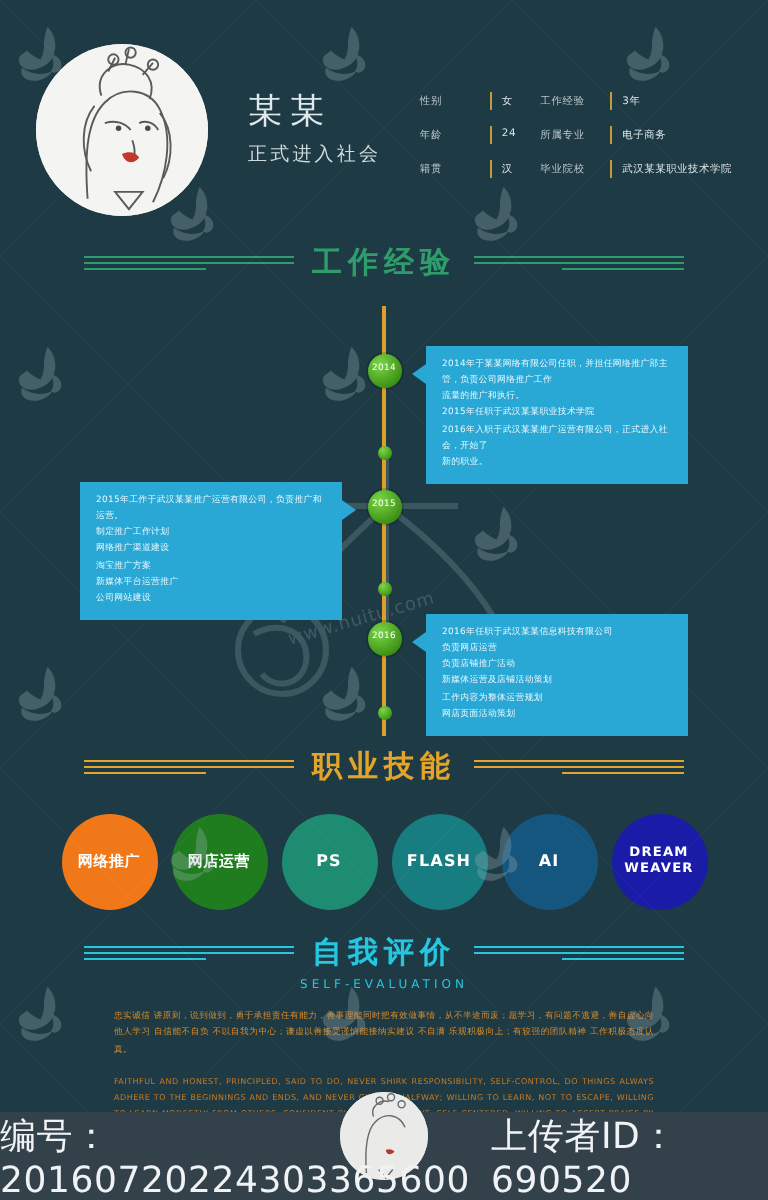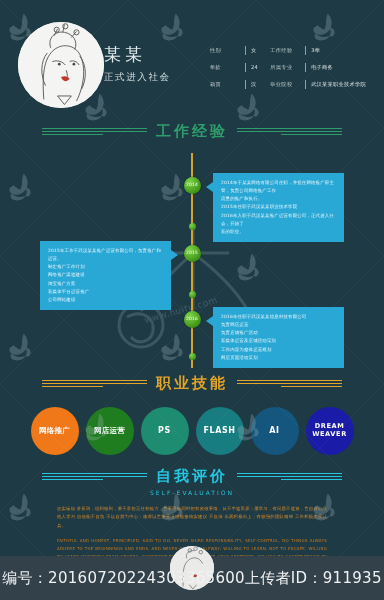--- a/index.html
+++ b/index.html
@@ -54,21 +54,21 @@
   }
 
   
   .header { position: relative; padding: 22px 18px 0 18px; display: flex; }
   .avatar {
     width: 86px; height: 86px; border-radius: 50%;
     background: #f2f2f0; overflow: hidden; flex: 0 0 auto;
     position: relative;
   }
   .avatar svg { width: 100%; height: 100%; display:block; }
-  .name-box { margin-left: 0; align-self: center; font-family: Liberation Mono, monospace; }
+  .name-box { margin-left: 20px; align-self: center; }
   .name {
     font-size: 17px; color: #dfe8ea; letter-spacing: 4px; font-weight: 500;
     line-height: 1.2;
   }
   .job-title {
     font-size: 9.5px; color: #cfdadd; letter-spacing: 1.6px; margin-top: 4px;
   }
 
   .info-table {
     margin-left: auto; align-self: center;
@@ -179,22 +179,22 @@
     margin: 7px auto 0; width: 270px;
     color: #c9791f; font-size: 4px; line-height: 2.0;
     letter-spacing: .25px; text-align: justify;
     text-transform: uppercase;
   }
 
   
   .footer {
     position: absolute; left: 0; right: 0; bottom: 0; height: 44px;
     background: #33414a;
-    display: flex; align-items: center; justify-content: center;
-    color: #f0f2f3; font-size: 15px; letter-spacing: .3px;
+    display: flex; align-items: center; justify-content: flex-end;
+    color: #f0f2f3; font-size: 18px; letter-spacing: .3px;
   }
   .footer-center-badge {
     position: absolute; left: 50%; top: -10px; transform: translateX(-50%);
     width: 44px; height: 44px; border-radius: 50%;
     background: #f2f2f0; overflow: hidden; opacity: .95;
   }
   .footer-center-badge svg { width: 100%; height: 100%; }
   .footer span { position: relative; z-index: 2; }
 </style>
 </head>
@@ -608,16 +608,16 @@
           <path d="M38 28 C 34 16, 46 8, 56 11"></path>
           <circle cx="45" cy="10" r="4"></circle>
             <circle cx="58" cy="6" r="4"></circle>
             <circle cx="70" cy="14" r="4"></circle>
           <path d="M44 88 l8 10 l8 -10"></path>
         </g>
         <path d="M52 66 C 56 64, 60 65, 62 68 C 58 72, 53 72, 52 66 z" fill="#c0392b"></path>
       </svg>
     </div>
     <span><span>编号：</span><span>20160720224303365600</span></span>
-    <span><span>上传者ID：</span><span>911935</span></span>
+    <span><span>上传者ID：</span><span>690520</span></span>
   </div>
 
 </div>
 
 </body></html>

